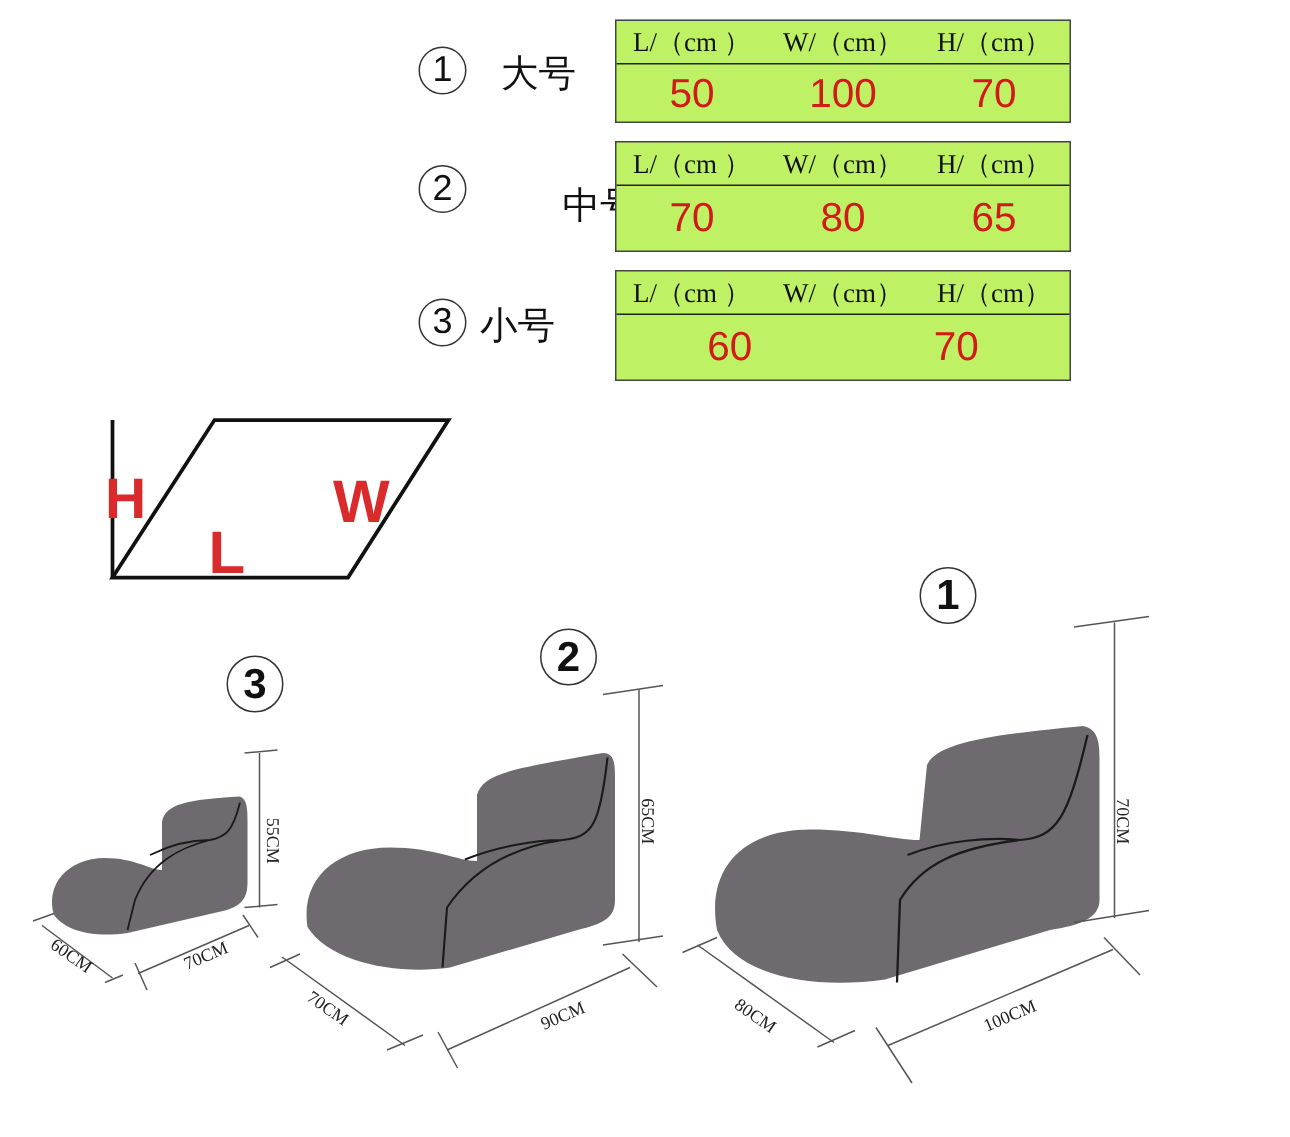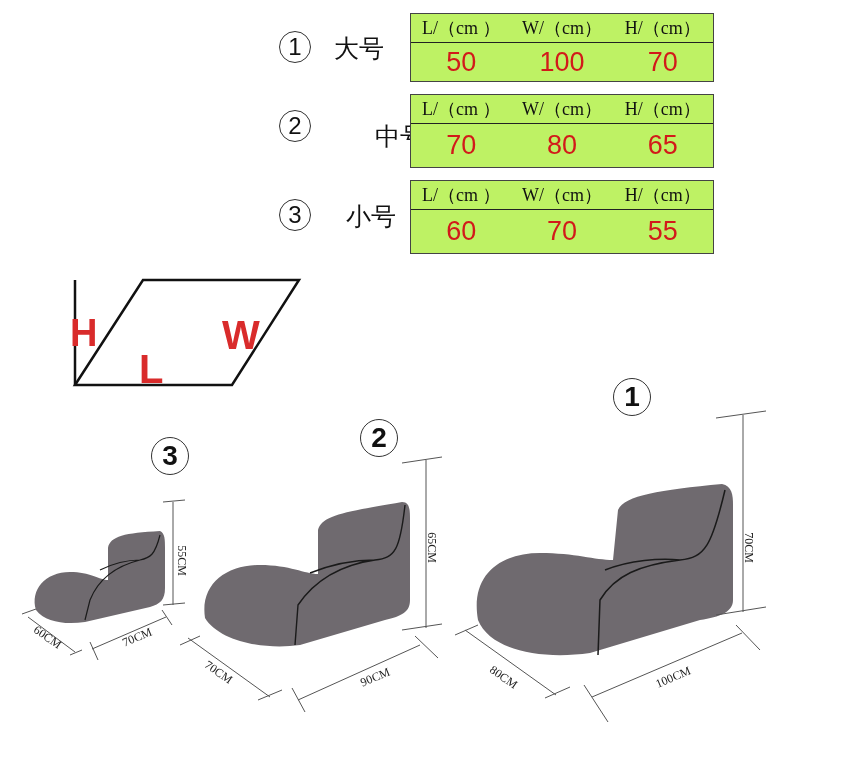--- a/index.html
+++ b/index.html
@@ -45,31 +45,30 @@
     <span>H/（cm）</span>
   </div>
   <div class="vals" style="height:43px;">
     <span>70</span>
     <span>80</span>
     <span>65</span>
   </div>
 </div>
 
 <div class="circ" style="left:279px;top:199px;">3</div>
-<div class="cn" style="left:346px;top:200px;">小号</div>
+<div class="cn" style="left:320px;top:200px;">小号</div>
 <div class="tbl" style="top:180px;height:74px;">
   <div class="hdr">
     <span>L/（cm ）</span>
     <span>W/（cm）</span>
     <span>H/（cm）</span>
   </div>
   <div class="vals" style="height:43px;">
     <span>60</span>
     <span>70</span>
-    <span>55</span>
   </div>
 </div>
 
 <svg width="860" height="758">
 
   <g stroke="#111" stroke-width="2.5" fill="none">
     <line x1="75" y1="280" x2="75" y2="385"></line>
     <polygon points="75,385 143,280 299,280 232,385"></polygon>
   </g>
 

